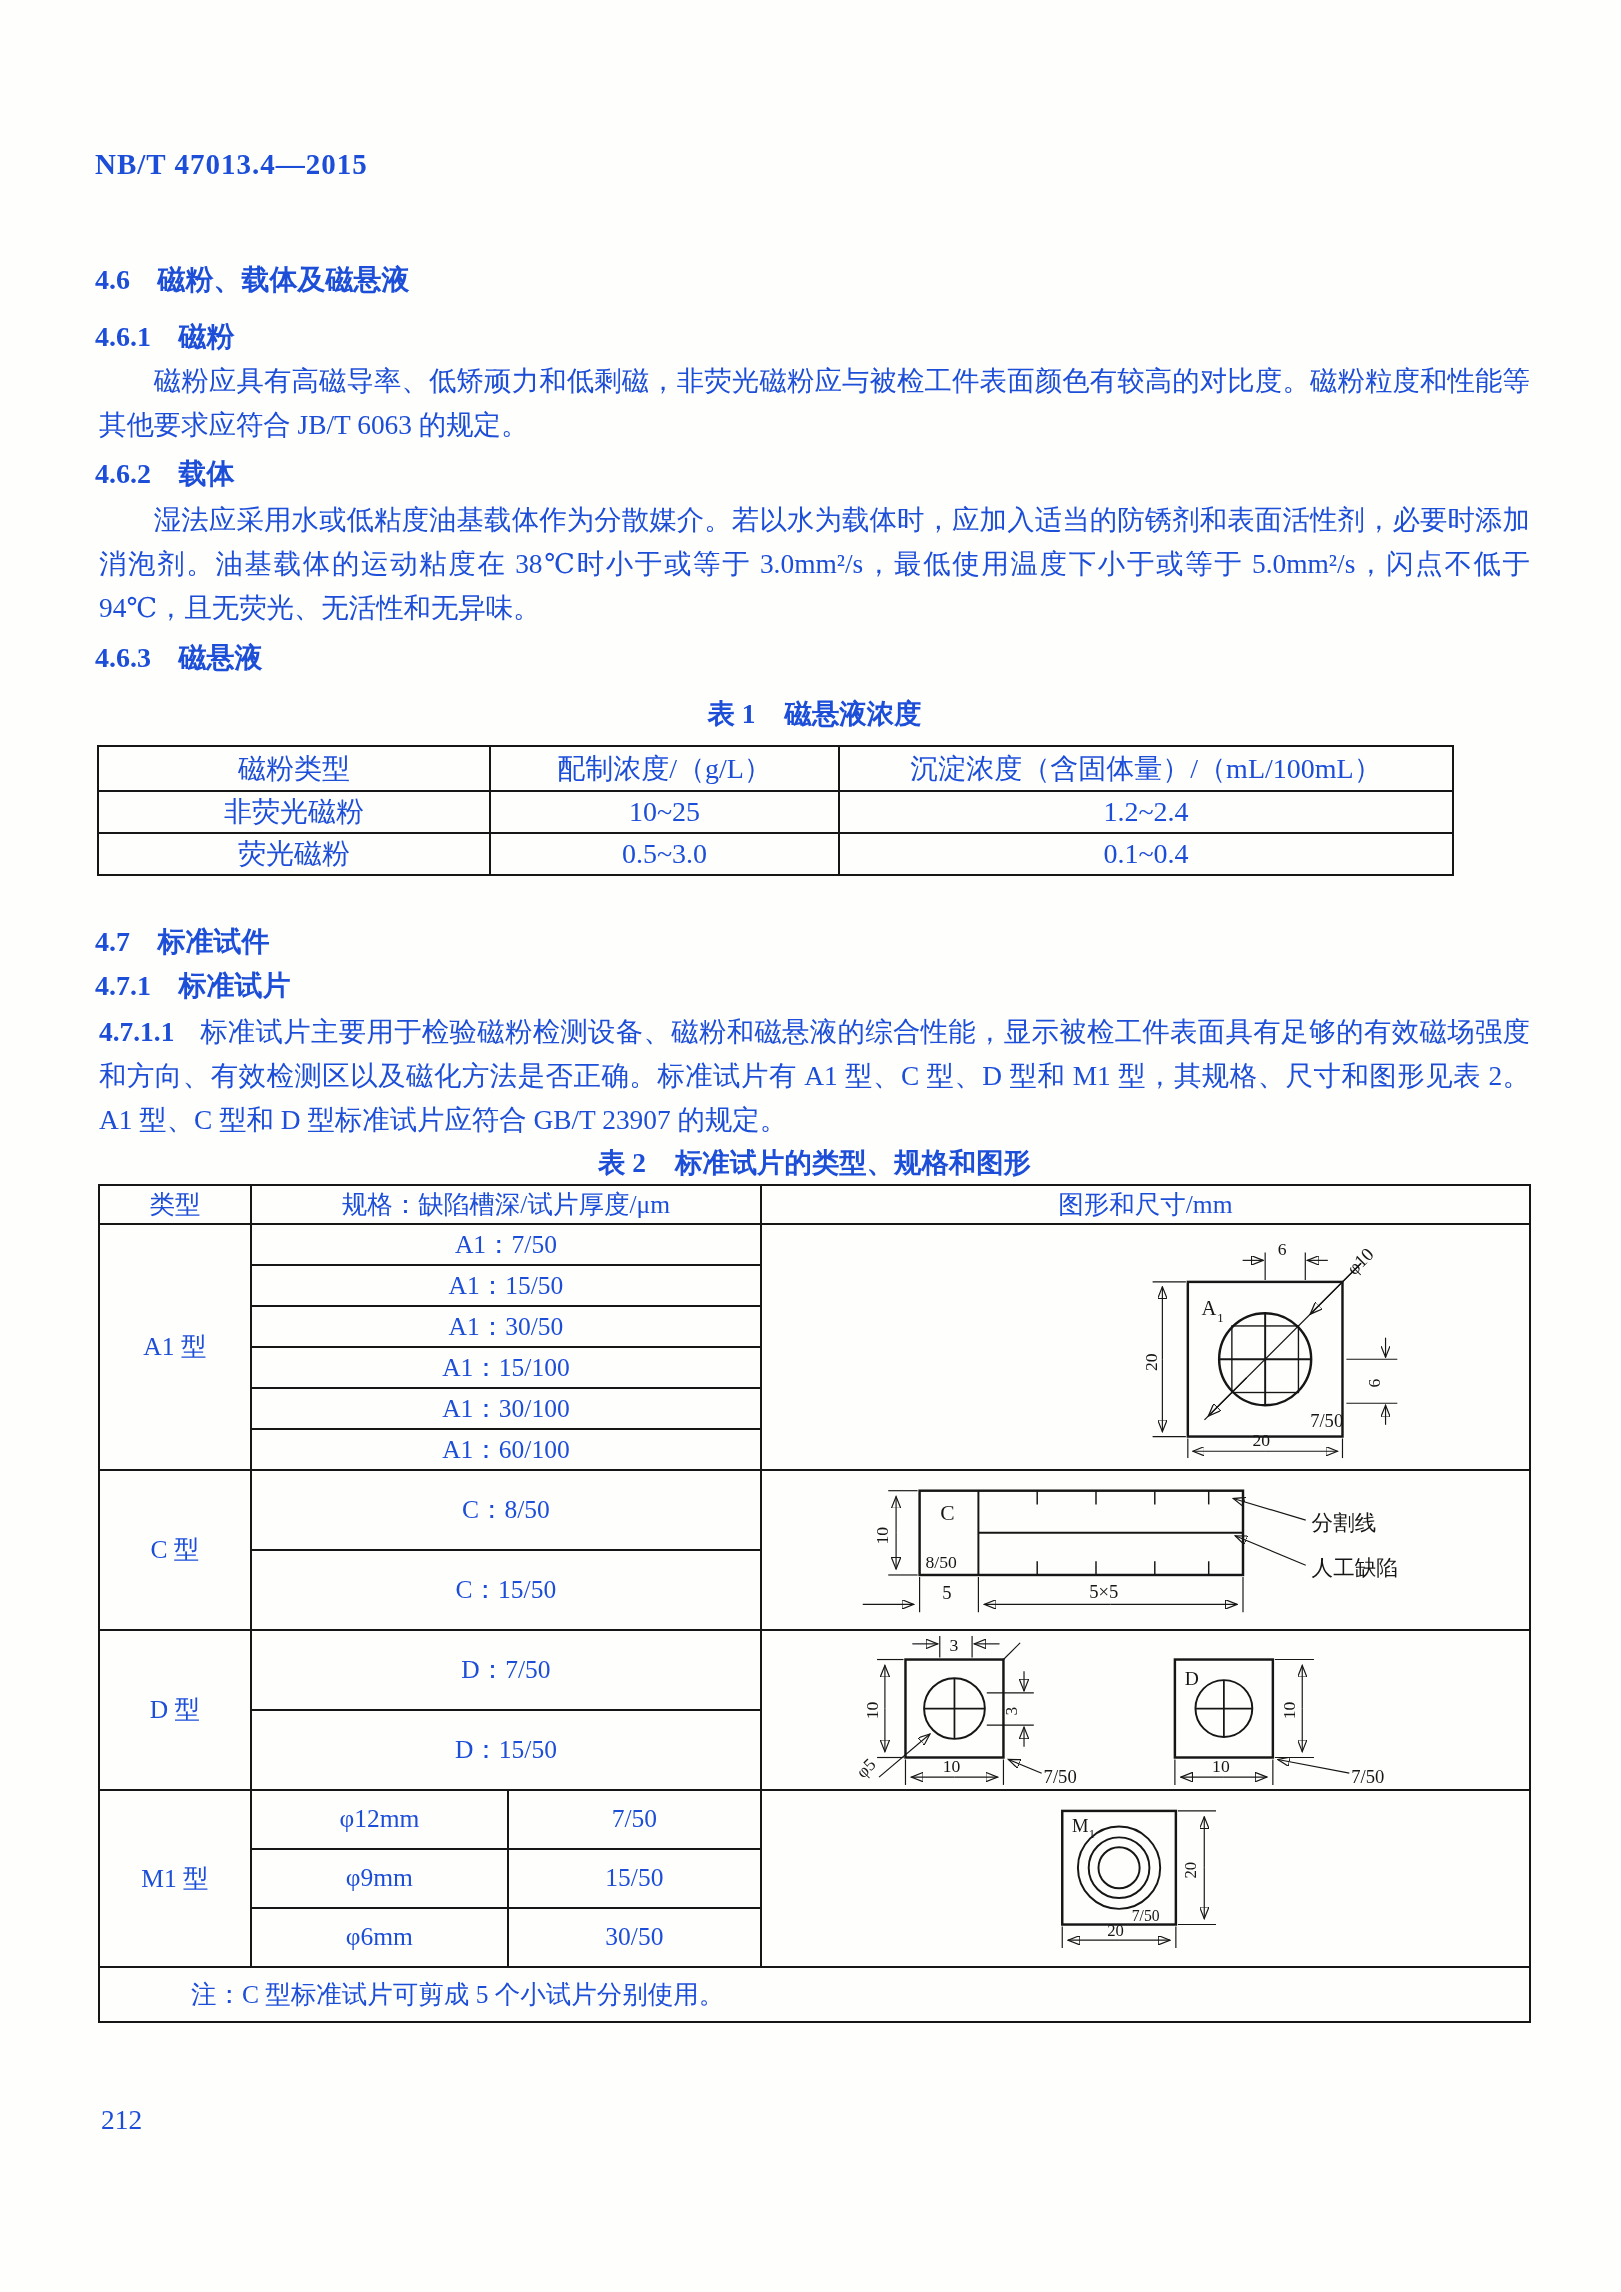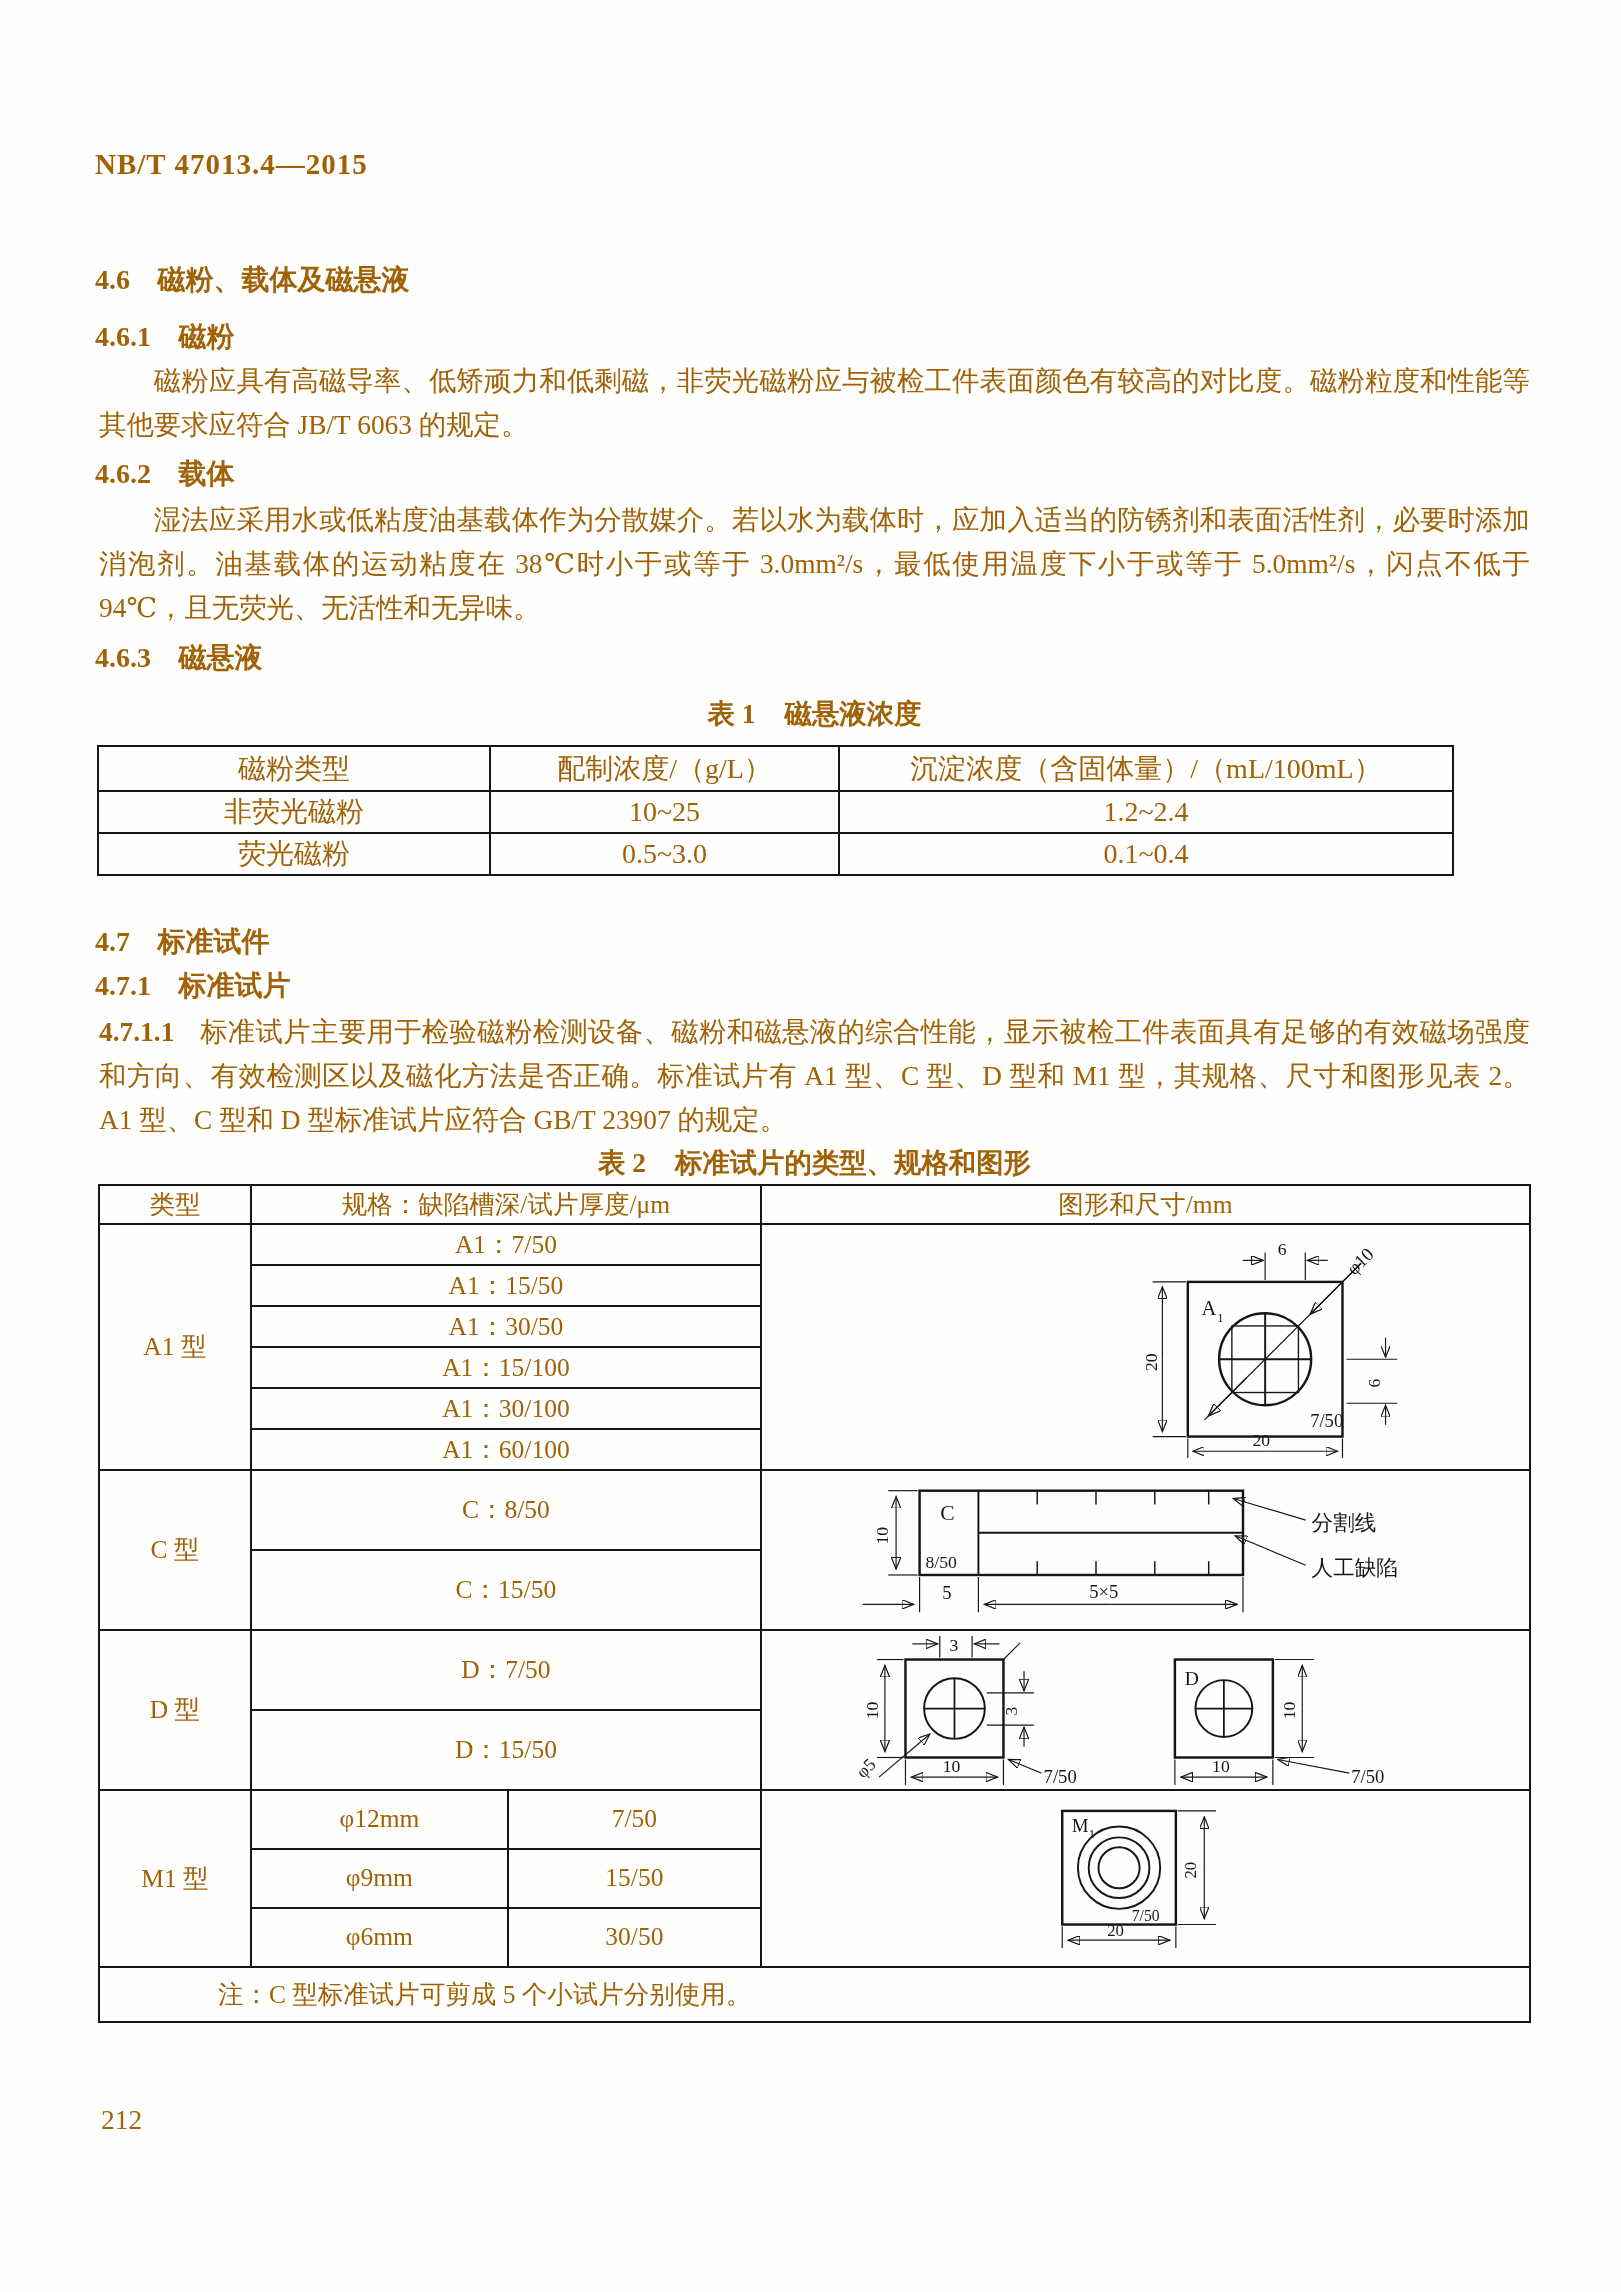--- a/index.html
+++ b/index.html
@@ -1,17 +1,17 @@
 <!DOCTYPE html>
 <html><head>
 <meta charset="utf-8">
 <style>
   html,body { margin:0; padding:0; background:#e8e8e8; }
   .page { position:relative; width:1621px; height:2293px; background:#fefefd;
-          font-family:"Liberation Serif","DejaVu Serif",serif; color:#a16207; overflow:hidden; }
+          font-family:"Liberation Serif","DejaVu Serif",serif; color:#1d4ed8; overflow:hidden; }
   .content { position:absolute; left:95px; top:147px; width:1439px; }
   .doc-header { font-weight:bold; font-size:29px; line-height:35px; letter-spacing:1px; }
   .h1x { font-size:28px; font-weight:bold; line-height:35px; }
   .hnum { margin-right:27.4px; }
   .para { font-size:27.4px; line-height:44px; text-align:justify; margin:4px; }
   .indent { text-indent:2em; }
   .pnum { font-weight:bold; margin-right:25.5px; }
   .mt82 { margin-top:80px; } .mt22 { margin-top:21.6px; }
   .mt10 { margin-top:9.8px; } .mt9 { margin-top:8.8px; } .mt7 { margin-top:6.9px; }
   .mt6 { margin-top:5.9px; } .mt4 { margin-top:3.9px; } .mt3 { margin-top:2.9px; }
@@ -27,21 +27,21 @@
 
   table.t2 { width:1431px; margin:2.9px 0 0 2.9px; border-collapse:collapse; table-layout:fixed;
              font-size:25.5px; border:2.9px solid #161616; }
   .t2 th, .t2 td { border:2px solid #161616; text-align:center; vertical-align:middle; padding:0; font-weight:normal; }
   .t2 thead th { border-bottom:2.9px solid #161616; height:37px; }
   .t2 tr.rA td { height:39px; }
   .t2 tr.rC td { height:78px; }
   .t2 tr.rD td { height:78px; }
   .t2 tr.rM td { height:57px; }
   .t2 tr.grp td { border-top:2.9px solid #161616; }
-  .t2 tr.noterow td { border-top:2.9px solid #161616; height:53px; text-align:left; padding-left:118px; }
+  .t2 tr.noterow td { border-top:2.9px solid #161616; height:53px; text-align:left; padding-left:91px; }
   .diagcell { padding:0; }
   .diagwrap { width:100%; text-align:center; }
   .diagwrap.right { text-align:right; padding-right:7.8px; box-sizing:border-box; }
   svg { display:inline-block; vertical-align:middle; }
   svg text { font-family:"Liberation Serif","DejaVu Serif",serif; fill:#161616; }
   svg line, svg rect, svg circle, svg path { stroke:#161616; fill:none; }
   .pagenum { position:absolute; left:101px; top:2105px; font-size:27.4px; }
 </style>
 </head>
 <body>

